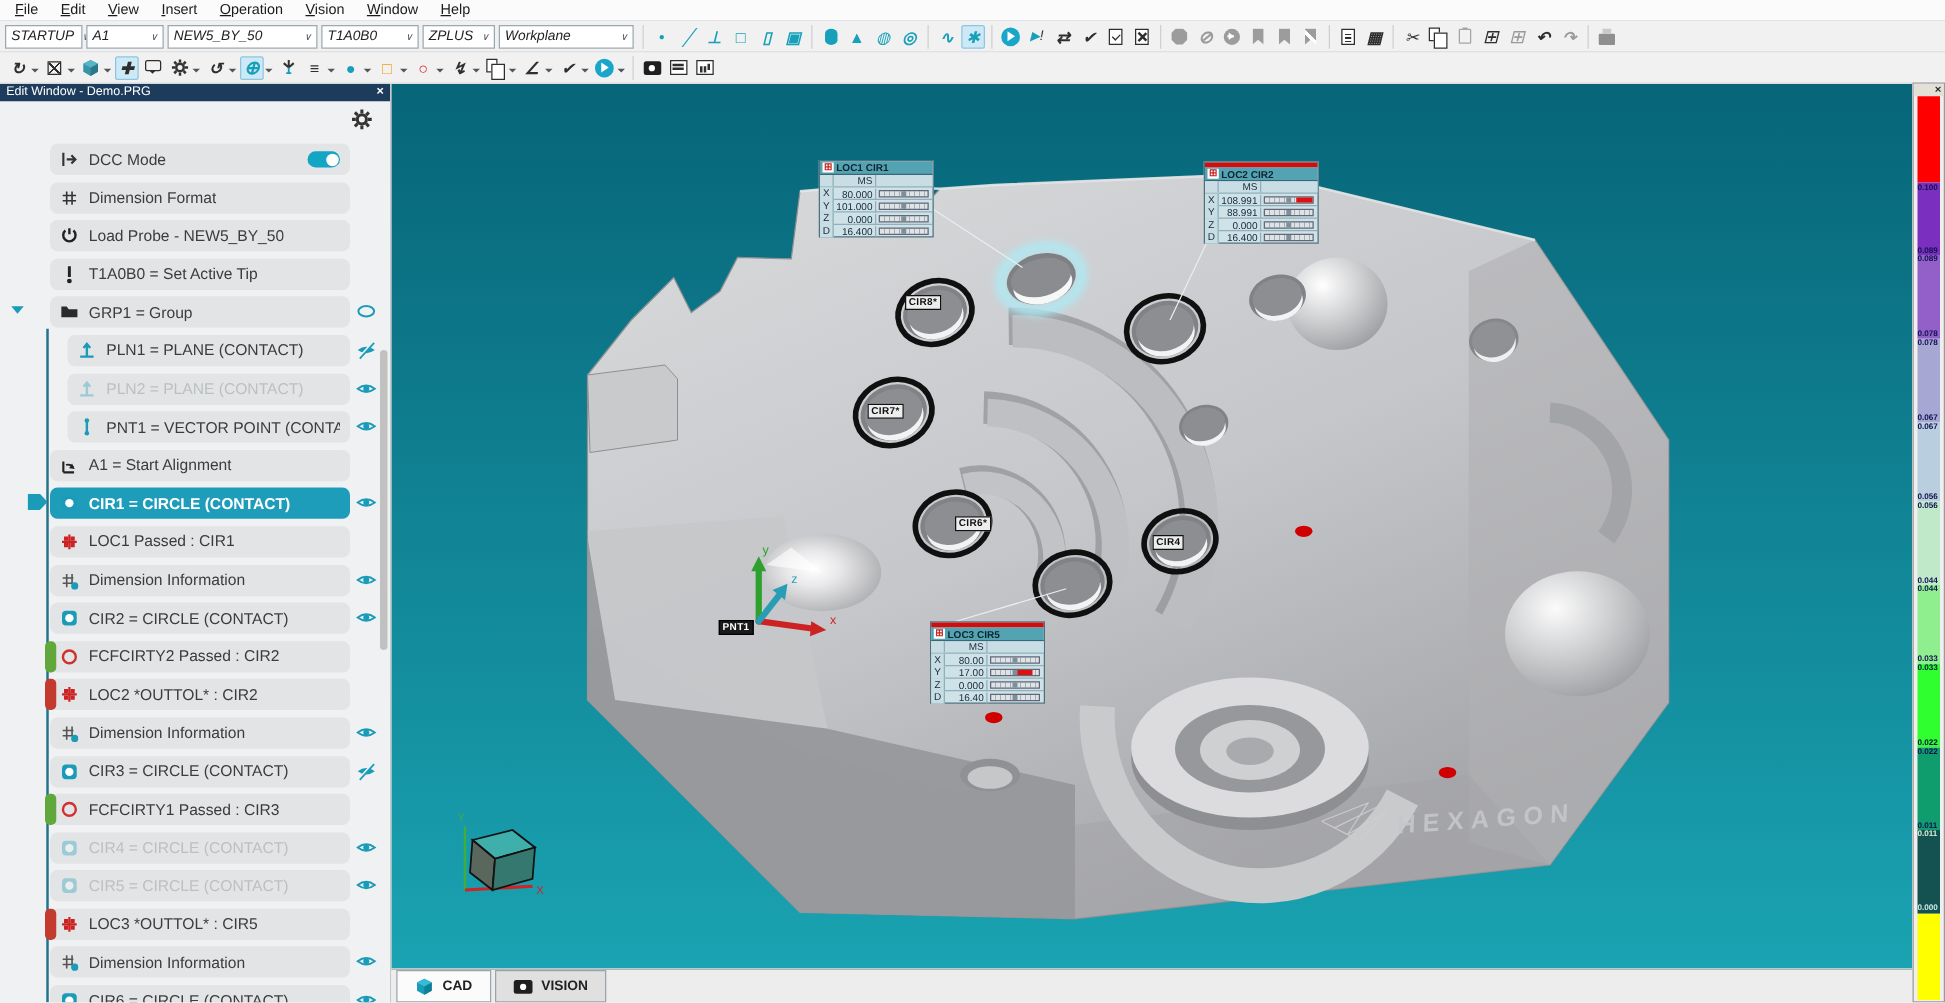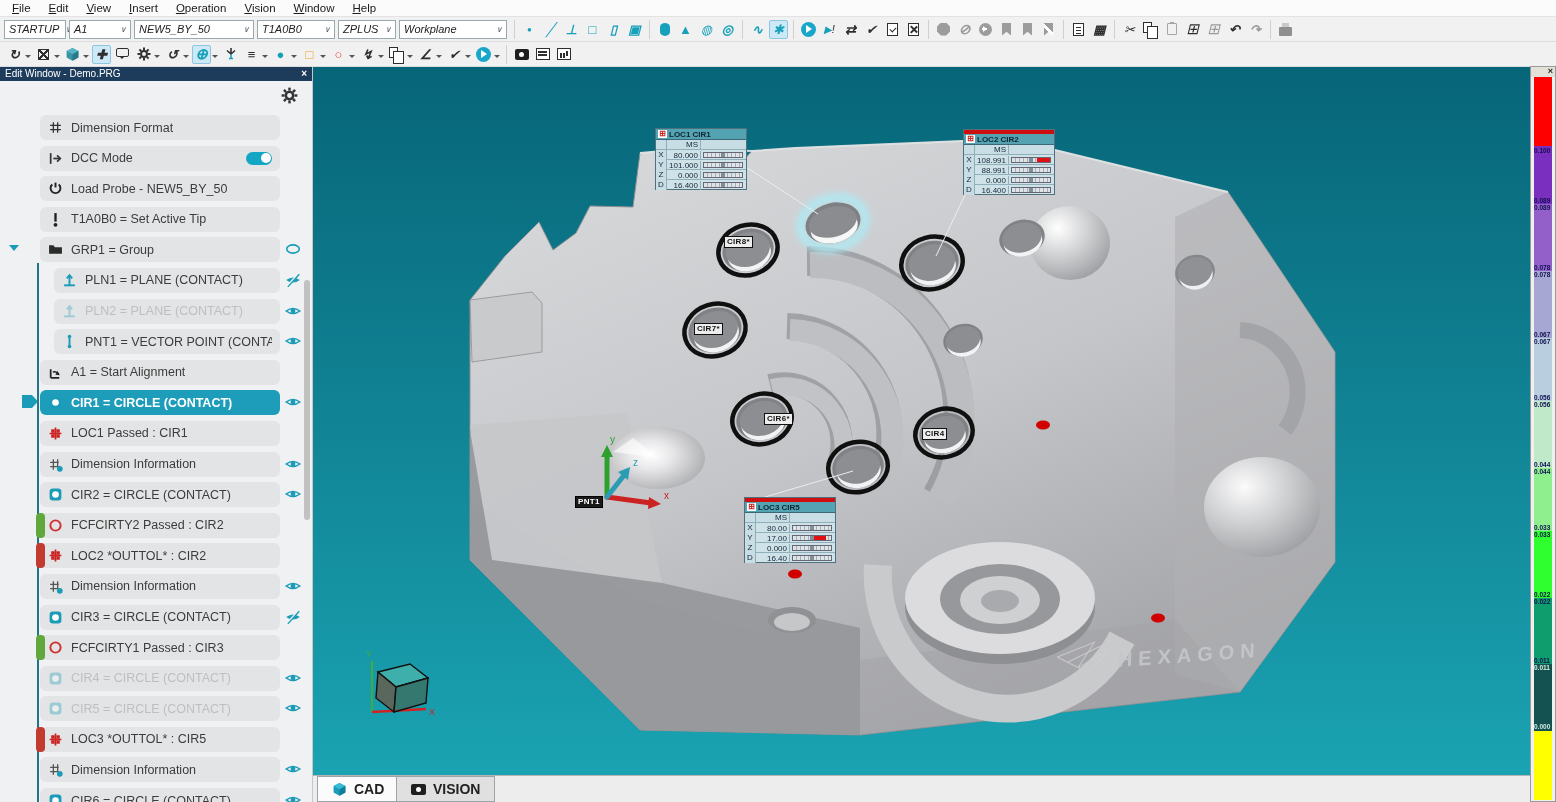--- a/index.html
+++ b/index.html
@@ -110,21 +110,21 @@
   .mr .v{text-align:right;padding-right:2px;border-right:1px solid #8fb0ba;}
   .bar{display:block;width:40px;height:6px;margin:1px 2px;border:1px solid #667;
     background:repeating-linear-gradient(90deg,#dfe3e5 0 3px,#9fb0b8 3px 4px);position:relative;}
   .bar::after{content:'';position:absolute;left:45%;width:4px;top:0;bottom:0;background:#7e8f99;}
   .bar.out-r::before{content:'';position:absolute;right:0;top:0;bottom:0;width:34%;background:#dd1111;}
   .bar.out-m::before{content:'';position:absolute;left:52%;top:0;bottom:0;width:34%;background:#dd1111;}
 
   
   #tabbar{position:absolute;left:313px;top:775px;width:1217px;height:27px;background:#ededed;border-top:1px solid #b5b5b5;}
   .tab{position:absolute;top:0;height:26px;display:flex;align-items:center;gap:7px;padding:0 14px;
-    font-size:14px;font-weight:bold;color:#222;border:1px solid #9aa5aa;}
+    font-size:11px;font-weight:bold;color:#222;border:1px solid #9aa5aa;}
   .tab.active{left:4px;background:#fbfbfb;}
   .tab.idle{left:83px;background:#e0e0e0;}
 
   
   #scale{position:absolute;left:1530px;top:66px;width:26px;height:736px;background:#efefef;border:1px solid #9a9a9a;}
   #scale .st{position:absolute;top:0;left:0;right:0;height:10px;background:#e3e0d8;}
   #scale .st .x{position:absolute;right:2px;top:-1px;font-size:9px;font-weight:bold;color:#222;line-height:10px;}
   #scale .body{position:absolute;top:10px;left:3px;width:18px;bottom:1px;display:flex;flex-direction:column;}
   #scale .blk{width:100%;}
   .slab{position:absolute;left:0;width:24px;display:flex;flex-direction:column;z-index:2;
@@ -403,35 +403,35 @@
     </svg>
   <div id="treeline"></div>
   <div id="treearrow"></div>
   <div id="selpointer"></div>
 
   <div class="rows">
     <div class="rw">
       <div class="row">
         <span class="ic">
             <svg width="15" height="15">
-              <use href="#s-grid"></use>
-            </svg>
-          </span>
-        <span class="lbl">Dimension Format</span>
-      </div>
-    </div>
-    <div class="rw">
-      <div class="row">
-        <span class="ic">
-            <svg width="15" height="15">
               <use href="#s-dcc"></use>
             </svg>
           </span>
         <span class="lbl">DCC Mode</span>
         <span class="tgl"></span>
+      </div>
+    </div>
+    <div class="rw">
+      <div class="row">
+        <span class="ic">
+            <svg width="15" height="15">
+              <use href="#s-grid"></use>
+            </svg>
+          </span>
+        <span class="lbl">Dimension Format</span>
       </div>
     </div>
     <div class="rw">
       <div class="row">
         <span class="ic">
             <svg width="15" height="15">
               <use href="#s-power"></use>
             </svg>
           </span>
         <span class="lbl">Load Probe - NEW5_BY_50</span>

